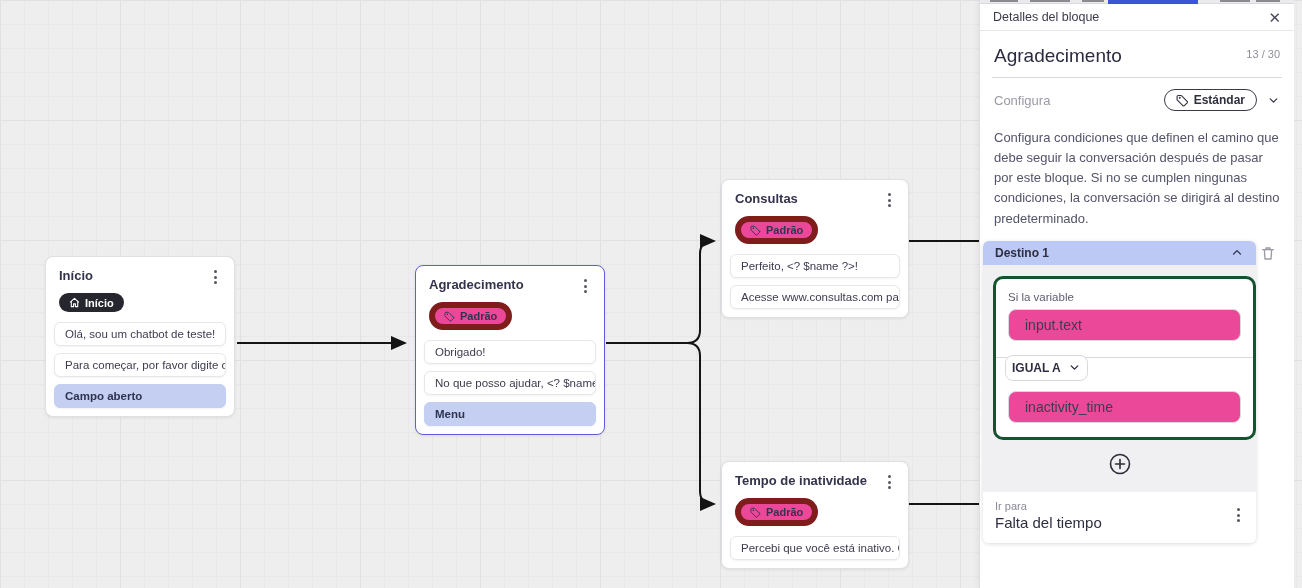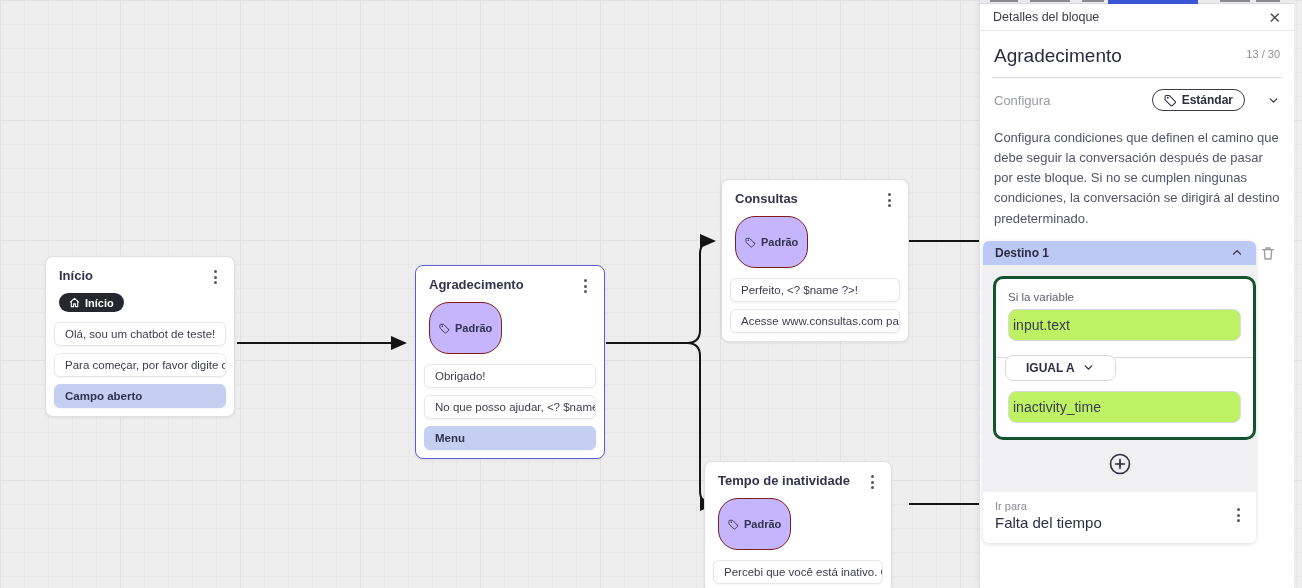--- a/index.html
+++ b/index.html
@@ -24,22 +24,22 @@
   .node.selected { border:1.5px solid #5f5fd9; }
   .node-head { display:flex; justify-content:space-between; align-items:flex-start; margin:0 5px 7px; }
   .node-title { font-size:13px; font-weight:bold; color:#33334d; }
   .kebab { display:flex; flex-direction:column; gap:2.5px; padding:2px 4px; cursor:pointer; }
   .kebab i { width:3px; height:3px; border-radius:50%; background:#55555f; display:block; }
   .kebab.blue i { background:#4350d8; }
   .badge-dark { display:inline-flex; align-items:center; gap:5px; margin:0 0 10px 5px;
     background:#26262e; color:#fff; font-size:11px; font-weight:bold;
     border-radius:20px; padding:3.5px 10px; }
   .badge-outline { display:inline-flex; align-items:center; gap:5px; margin:0 0 10px 5px;
-    border:1px solid #7f1d1d; color:#33334d; font-size:11px; font-weight:bold;
-    border-radius:20px; padding:19px 9px; background:#c4b5fd; }
+    border:6px solid #7f1d1d; color:#33334d; font-size:11px; font-weight:bold;
+    border-radius:20px; padding:2px 9px; background:#ec4899; }
   .msg { background:#fff; border:1px solid #e7e7ea; border-radius:6px;
     box-shadow:0 1px 2px rgba(20,20,40,.05); padding:5px 10px; margin-bottom:7px;
     font-size:11.5px; color:#3c3c50; white-space:nowrap; overflow:hidden; }
   .msg:last-child { margin-bottom:0; }
   .msg.hl { background:#c5cff2; border-color:#c5cff2; font-weight:bold; color:#2e3350; }
 
   
   .panel { position:absolute; top:0; right:8px; width:315px; height:588px; z-index:3;
     background:#fff; border-left:1px solid #dfdfe3; box-shadow:-2px 0 6px rgba(0,0,0,.05); }
   .top-strip { position:relative; height:4px; background:#ebebee; border-bottom:1px solid #d9d9de; }
@@ -49,21 +49,21 @@
     padding:0 13px; border-bottom:1px solid #e8e8ec; }
   .panel-header-title { font-size:12.5px; font-weight:500; color:#3a3a4c; }
   .close-x { font-size:15px; color:#4a4a58; cursor:pointer; line-height:1; }
   .panel-body { padding:12px 12px 0; }
   .title-row { display:flex; justify-content:space-between; align-items:flex-start;
     border-bottom:1px solid #d9d9de; padding:2px 2px 10px; }
   .block-title { font-size:19px; font-weight:500; color:#2b2b40; }
   .char-count { font-size:11px; color:#8f8f9c; margin-top:3px; }
   .marcador-row { display:flex; justify-content:space-between; align-items:center; padding:11px 2px 4px; }
   .marcador-label { font-size:13px; color:#9a9aa6; }
-  .chip-wrap { display:flex; align-items:center; gap:22px; }
+  .chip-wrap { display:flex; align-items:center; gap:10px; }
   .chip { display:inline-flex; align-items:center; gap:5px; border:1.5px solid #3a3a4a;
     border-radius:14px; padding:3px 11px; font-size:12px; font-weight:bold; color:#2e2e3e; cursor:pointer; }
   .tabs { display:flex; align-items:flex-end; margin-top:8px; border-bottom:1px solid #e2e2e6;
     padding:0 1px; }
   .tab { display:flex; align-items:center; gap:6px; font-size:13px; font-weight:bold; color:#3c3c50;
     padding:6px 0 11px; margin-right:26px; border-bottom:3px solid transparent; cursor:pointer; }
   .tab.active { border-bottom-color:#3a56d4; }
   .tab-badge { width:16px; height:16px; border-radius:50%; background:#dfe3fa; color:#4553d6;
     font-size:11px; font-weight:bold; display:flex; align-items:center; justify-content:center; }
   .tabs .kebab { margin-left:auto; margin-bottom:12px; }
@@ -71,25 +71,25 @@
 
   .dest-wrap { position:relative; margin-left:-9px; margin-right:12px; }
   .dest-card { width:273px; border-radius:6px; box-shadow:0 1px 4px rgba(0,0,0,.14); }
   .dest-head { background:#bcc9f5; border-radius:6px 6px 0 0; padding:5px 12px;
     display:flex; justify-content:space-between; align-items:center; cursor:pointer; }
   .dest-head-label { font-size:12px; font-weight:bold; color:#2e2e42; }
   .dest-body { background:#f0f0f3; padding:11px 10px 16px; }
   .cond-card { width:263px; background:#fff; border:3px solid #14532d; border-radius:10px;
     padding:12px 12px 0; overflow:hidden; }
   .cond-label { font-size:11.5px; color:#5c5c70; margin-bottom:6px; }
-  .cond-input { width:100%; border:1px solid #d9d9de; border-radius:8px; padding:7px 4px;
-    font-size:14px; color:#3c3c50; font-family:"Liberation Sans",sans-serif; background:#bef264; outline:none; }
+  .cond-input { width:100%; border:1px solid #d9d9de; border-radius:8px; padding:7px 16px;
+    font-size:14px; color:#3c3c50; font-family:"Liberation Sans",sans-serif; background:#ec4899; outline:none; }
   .op-divider { border-top:1px solid #d9d9de; margin:16px -12px 0; }
   .op-chip { display:inline-flex; align-items:center; gap:7px; background:#fff;
-    border:1px solid #d9d9de; border-radius:8px; padding:5px 20px; font-size:12px; font-weight:bold;
+    border:1px solid #d9d9de; border-radius:8px; padding:5px 6px; font-size:12px; font-weight:bold;
     color:#2e2e42; margin:-16px 0 0 -3px; position:relative; cursor:pointer; }
   .cond-second { margin:10px 0 14px; }
   .plus-row { display:flex; justify-content:center; padding:12px 0 0; }
   .plus-btn { width:24px; height:24px; cursor:pointer; }
   .dest-foot { background:#fff; border-radius:0 0 6px 6px; padding:8px 12px 12px;
     display:flex; justify-content:space-between; align-items:center; }
   .goto-label { font-size:11px; color:#8a8a98; }
   .goto-value { font-size:15px; color:#2e2e42; margin-top:2px; }
   .trash-btn { position:absolute; right:-6px; top:4px; cursor:pointer; color:#9a9aa2; }
   .icon-svg { display:block; }
@@ -169,21 +169,21 @@
         <svg class="icon-svg" width="11" height="11" viewBox="0 0 24 24" fill="none" stroke="#33334d" stroke-width="2" stroke-linecap="round" stroke-linejoin="round">
             <path d="M20.59 13.41L10.59 3.41A2 2 0 0 0 9.17 2.83H4a2 2 0 0 0-2 2v5.17c0 .53.21 1.04.59 1.41l10 10a2 2 0 0 0 2.83 0l5.17-5.17a2 2 0 0 0 0-2.83z"></path>
             <circle cx="7" cy="7" r="0.6" fill="#33334d"></circle>
           </svg>
         <span>Padrão</span>
       </span>
       <div class="msg">Perfeito, &lt;? $name ?&gt;!</div>
       <div class="msg">Acesse www.consultas.com par...</div>
     </div>
 
-    <div class="node" style="left:704px; top:461px; width:188px;">
+    <div class="node" style="left:721px; top:461px; width:188px;">
       <div class="node-head">
         <span class="node-title">Tempo de inatividade</span>
         <span class="kebab">
             <i></i>
             <i></i>
             <i></i>
           </span>
       </div>
       <span class="badge-outline">
         <svg class="icon-svg" width="11" height="11" viewBox="0 0 24 24" fill="none" stroke="#33334d" stroke-width="2" stroke-linecap="round" stroke-linejoin="round">

